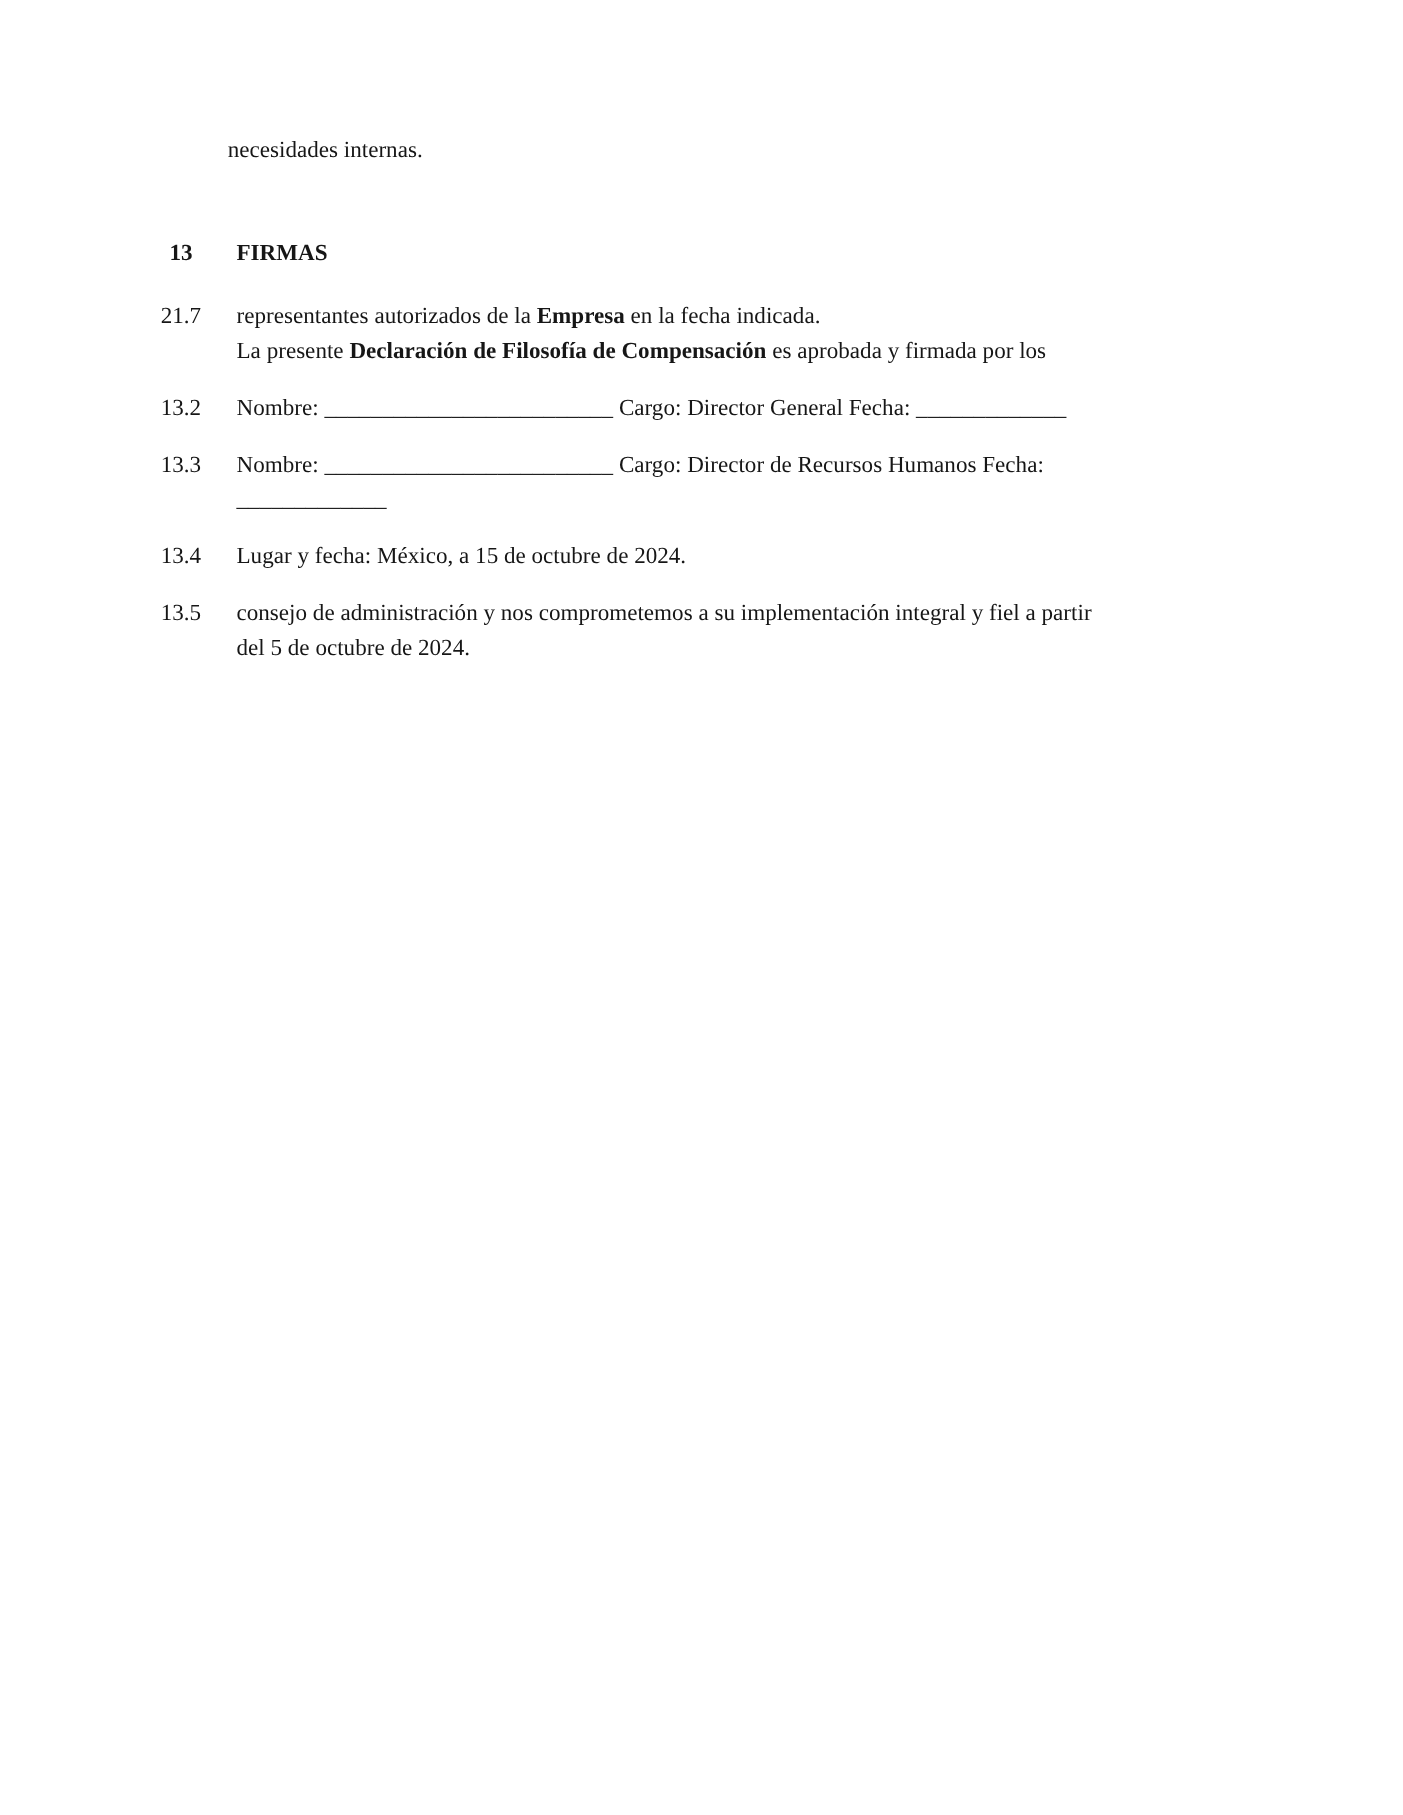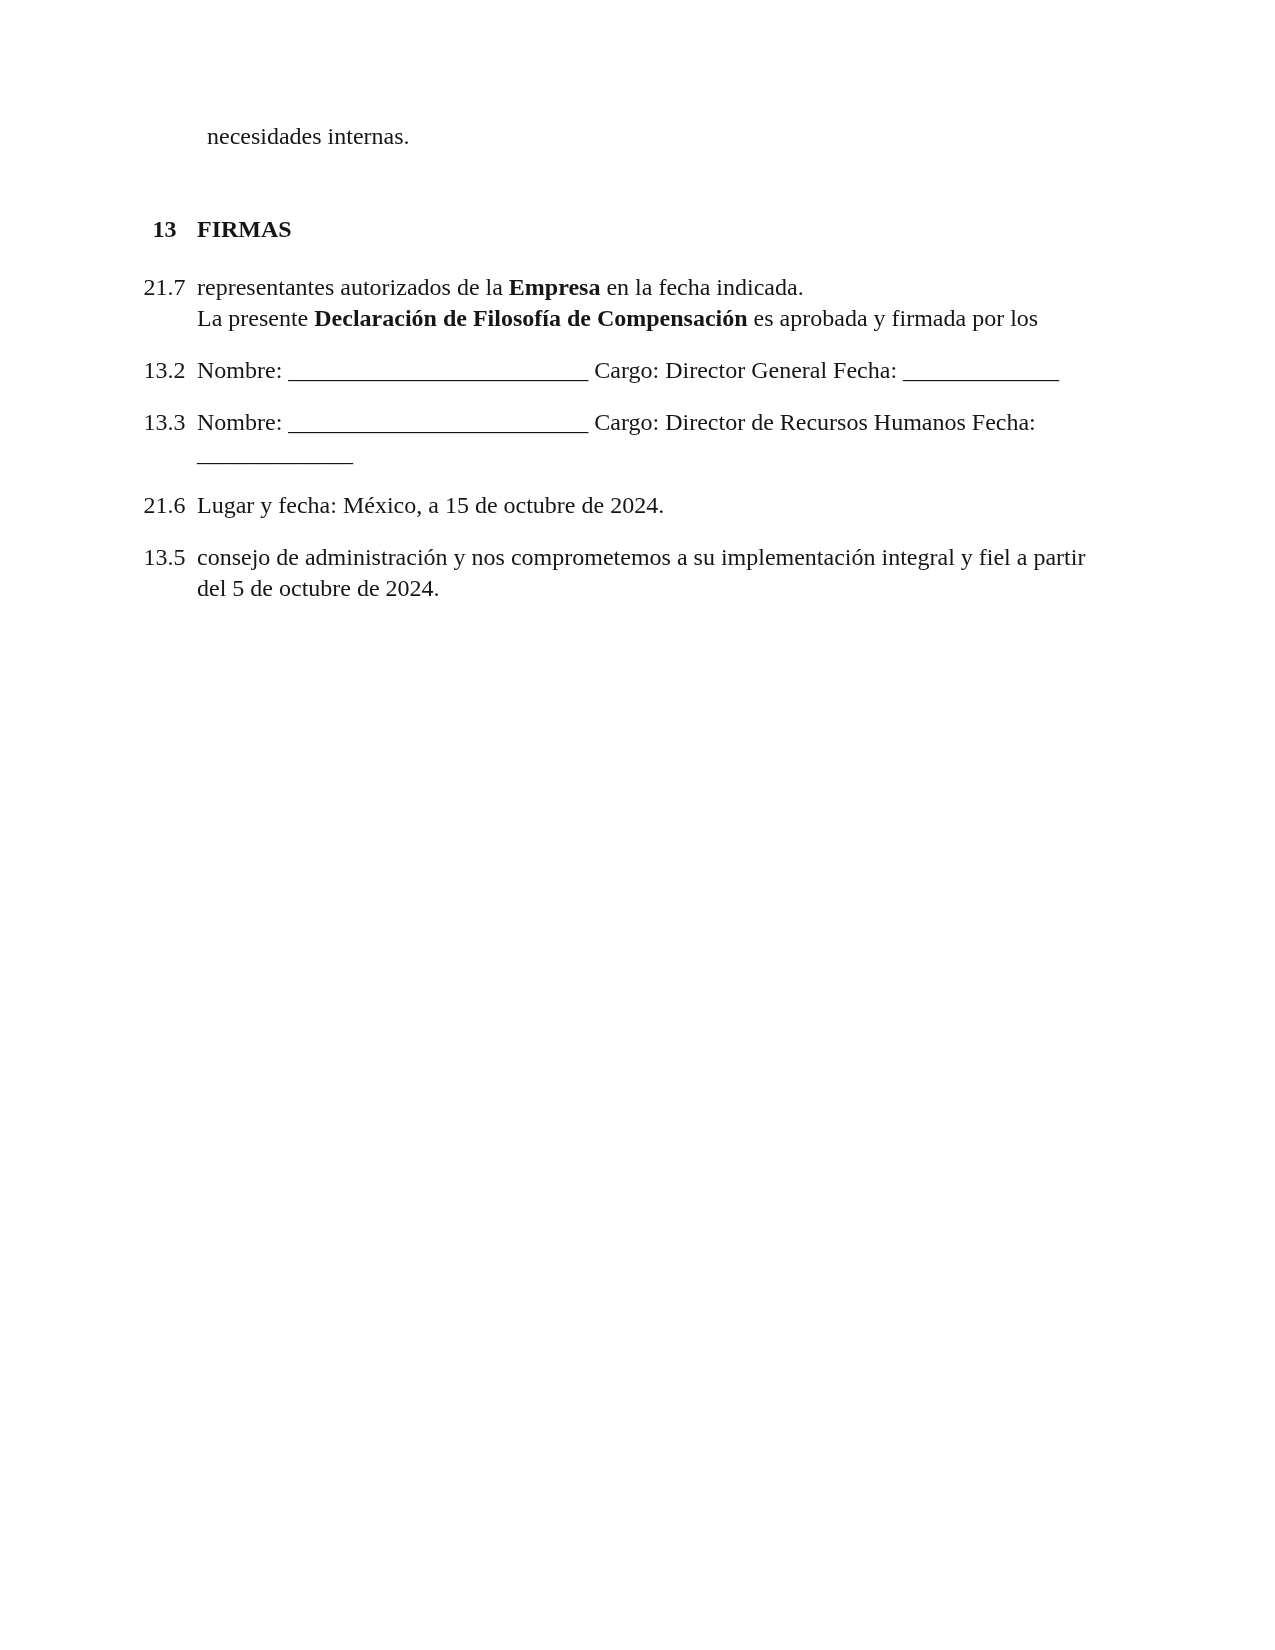--- a/index.html
+++ b/index.html
@@ -7,21 +7,21 @@
     padding: 0;
     background: #ffffff;
   }
   .page {
     width: 1275px;
     height: 1650px;
     box-sizing: border-box;
     background: var(--bg, #ffffff);
     color: var(--text, #161616);
     font-family: "Liberation Serif", serif;
-    font-size: 24px;
+    font-size: 21px;
     line-height: 31px;
     padding: 121px 60px 0 136px;
     position: relative;
     overflow: hidden;
   }
   .lead {
     margin: 0 0 0 71px;
     white-space: nowrap;
   }
   .row {
@@ -31,21 +31,21 @@
   .heading {
     margin-top: 62px;
     font-weight: bold;
   }
   .num {
     flex: 0 0 57px;
     text-align: center;
     white-space: nowrap;
   }
   .body {
-    margin-left: 4px;
+    margin-left: 22px;
     white-space: nowrap;
   }
   .item { margin-top: 21px; }
   #items .item:first-child { margin-top: 27px; }
   .line { white-space: nowrap; }
   .b { font-weight: bold; }
 </style>
 </head>
 <body>
 
@@ -76,21 +76,21 @@
 
   <div class="row item">
     <span class="num">13.3</span>
     <div class="body">
           <div class="line"><span>Nombre: _________________________ Cargo: Director de Recursos Humanos Fecha:</span></div>
           <div class="line"><span>_____________</span></div>
         </div>
   </div>
 
   <div class="row item">
-    <span class="num">21.6</span>
+    <span class="num">13.4</span>
     <div class="body">
           <div class="line"><span>Lugar y fecha: México, a 15 de octubre de 2024.</span></div>
         </div>
   </div>
 
   <div class="row item">
     <span class="num">13.5</span>
     <div class="body">
           <div class="line"><span>consejo de administración y nos comprometemos a su implementación integral y fiel a partir</span></div>
           <div class="line"><span>del 5 de octubre de 2024.</span></div>

